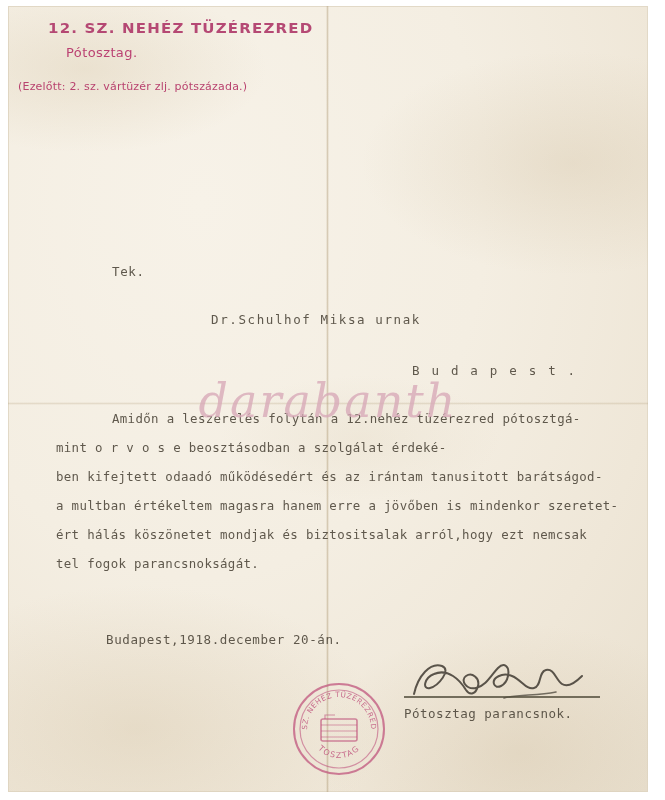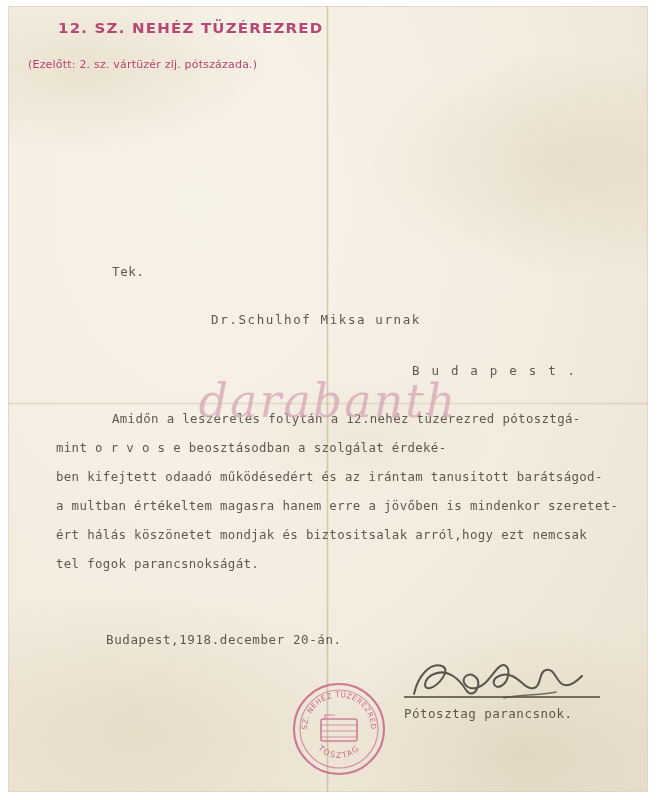--- a/index.html
+++ b/index.html
@@ -63,21 +63,21 @@
     left: 0; right: 0;
     top: 396px;
     height: 3px;
     background: linear-gradient(to bottom, rgba(190,172,140,0) 0%, rgba(176,156,120,0.25) 50%, rgba(190,172,140,0) 100%);
     pointer-events: none;
   }
 
   
   .letterhead {
     position: absolute;
-    left: 50px;
+    left: 40px;
     top: 14px;
     color: #b33a6a;
   }
   .lh-line1 {
     font-family: "DejaVu Sans", sans-serif;
     font-weight: bold;
     font-size: 15px;
     letter-spacing: 1.2px;
     color: #b03b6b;
     transform: scaleY(0.92);
@@ -200,20 +200,21 @@
 <body>
 
 <div class="page">
   <div class="paper">
 
     <div class="fold"></div>
     <div class="fold2"></div>
 
     <div class="letterhead">
       <div class="lh-line1">12. SZ. NEHÉZ TÜZÉREZRED</div>
+      <div class="lh-line2">Pótosztag.</div>
       <div class="lh-line3">(Ezelőtt: 2. sz. vártüzér zlj. pótszázada.)</div>
     </div>
 
     <div class="typed tek">Tek.</div>
     <div class="typed addr">Dr.Schulhof  Miksa  urnak</div>
     <div class="typed city">B u d a p e s t .</div>
 
     <div class="body-block">
       <p class="indent">Amidőn a leszerelés folytán a 12.nehéz tüzérezred pótosztgá-</p>
       <p>mint       o r v o s        e beosztásodban a szolgálat érdeké-</p>

